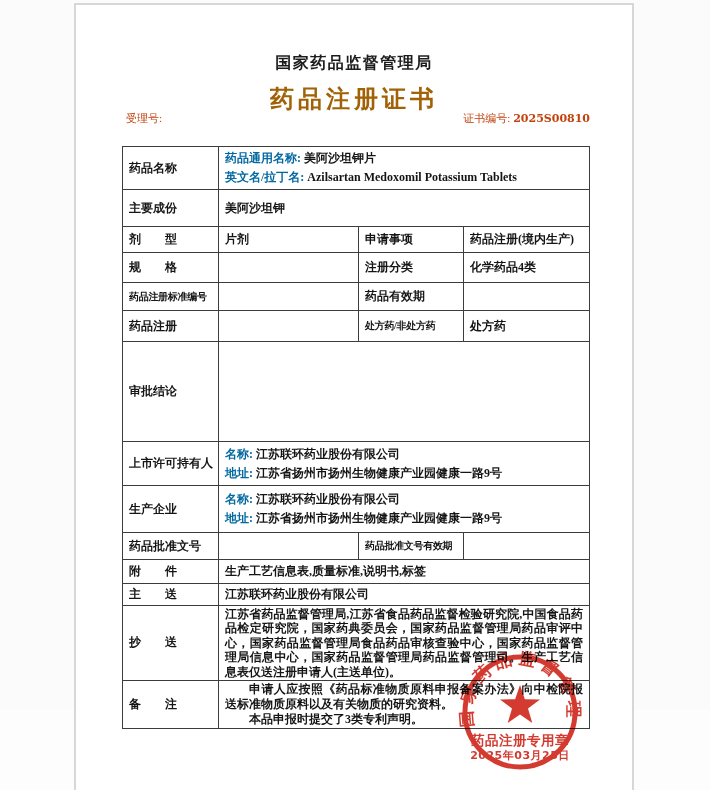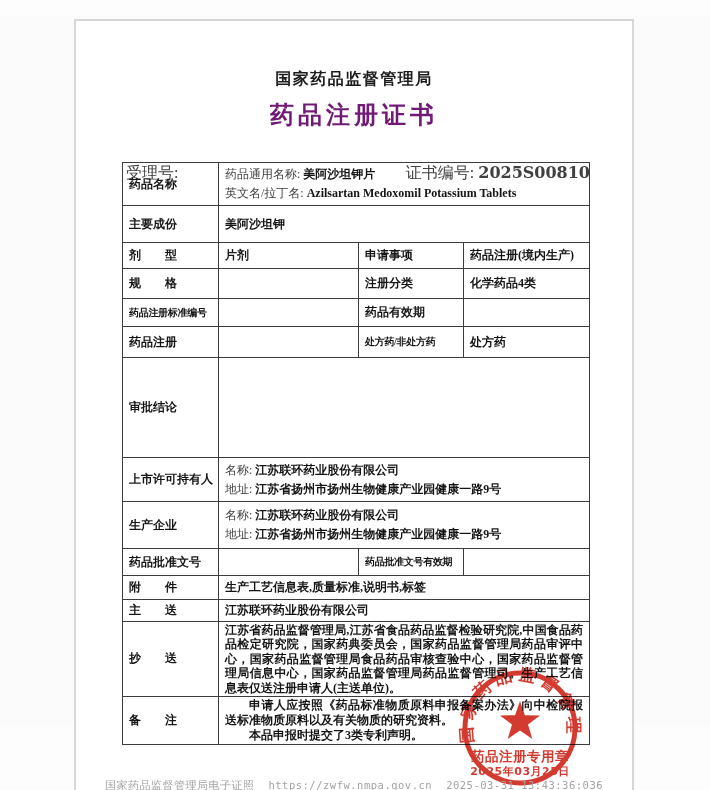--- a/index.html
+++ b/index.html
@@ -1,41 +1,41 @@
 <!DOCTYPE html>
 <html><head>
 <meta charset="utf-8">
 <style>
   * { margin:0; padding:0; box-sizing:border-box; }
   html,body { width:710px; height:790px; background:#fdfdfd; overflow:hidden;
               font-family:"Liberation Serif","DejaVu Serif",serif; color:#151515; }
-  .canvas { position:relative; width:710px; height:709px; background:#fbfbfb;margin-top:16px; }
+  .canvas { position:relative; width:710px; height:709px; background:#fbfbfb; }
   .page { position:absolute; left:74px; top:3px; width:560px; height:787px;
           background:#ffffff; border:2px solid #d7d7d7; border-bottom:none; }
 
   .agency { position:absolute; top:48px; left:0; width:100%; text-align:center;
             font-family:"DejaVu Sans","Liberation Sans",sans-serif;
             font-size:16px; font-weight:bold; letter-spacing:1.5px; color:#1c1c1c; }
   .doc-title { position:absolute; top:78px; left:0; width:100%; text-align:center;
-               font-size:24px; font-weight:600; letter-spacing:4px; color:#701a75; }
+               font-size:24px; font-weight:600; letter-spacing:4px; color:#a16207; }
 
-  .meta-row { position:absolute; top:142px; left:50px; right:42px; height:16px;
-              font-size:16px; color:#404040; }
+  .meta-row { position:absolute; top:106px; left:50px; right:42px; height:16px;
+              font-size:11px; color:#c2410c; }
   .meta-left { float:left; }
   .meta-right { float:right; }
   .meta-right b { font-family:"DejaVu Serif",serif; }
 
   table.reg { position:absolute; top:141px; left:46px; width:467px;
               border-collapse:collapse; table-layout:fixed; }
   table.reg td { border:1px solid #3c3c3c; vertical-align:middle;
                  font-size:12px; padding:1px 6px; overflow:hidden; }
   td.lbl { text-align:left; font-weight:bold; padding:1px 2px; white-space:nowrap;font-family:Liberation Serif, serif; }
   td.lbl.small { font-size:10px; letter-spacing:-0.3px; }
   td.val { font-weight:bold; }
-  td.val .pre { font-weight:normal; color:#404040;text-align:right; }
+  td.val .pre { font-weight:bold; color:#0369a1;text-align:right; }
   .line { line-height:1.55; }
   td.cc-val { font-weight:bold; font-size:11.5px; line-height:1.2; text-align:justify; padding:2px 5px; }
   td.rm-val { font-weight:bold; font-size:11.5px; line-height:1.25; padding:2px 5px; }
   td.rm-val p { text-indent:2em; text-align:justify; }
 
   .footer { position:absolute; top:757px; left:0; width:100%; text-align:center;
             color:#a3a3a3; font-size:11px; letter-spacing:0.5px; white-space:nowrap; }
   .footer .mono { font-family:"DejaVu Sans Mono","Liberation Mono",monospace; font-size:10.5px; }
   .footer .gap { display:inline-block; width:14px; }
 
@@ -167,18 +167,15 @@
       <circle cx="70" cy="70" r="55" fill="none" stroke="#d02c20" stroke-width="5"></circle>
       <polygon fill="#d02c20" points="70,43 74.9,57.2 90,57.5 78,66.6 82.3,81 70,72.4 57.7,81 62,66.6 50,57.5 65.1,57.2"></polygon>
       <path id="ringArc" d="M 24.9 86.4 A 48 48 0 1 1 115.1 86.4" fill="none"></path>
       <text class="ring-text">
         <textPath href="#ringArc" startOffset="2">国家药品监督管理局</textPath>
       </text>
       <text class="stamp-title" x="70" y="103" text-anchor="middle">药品注册专用章</text>
       <text class="stamp-date" x="70" y="117" text-anchor="middle">2025年03月25日</text>
     </svg>
 
-    <div class="footer">
-      <span>国家药品监督管理局电子证照</span><span class="gap"></span><span class="mono">https://zwfw.nmpa.gov.cn</span><span class="gap"></span><span class="mono">2025-03-31 13:43:36:036</span>
-    </div>
 
   </div>
 </div>
 
 </body></html>

